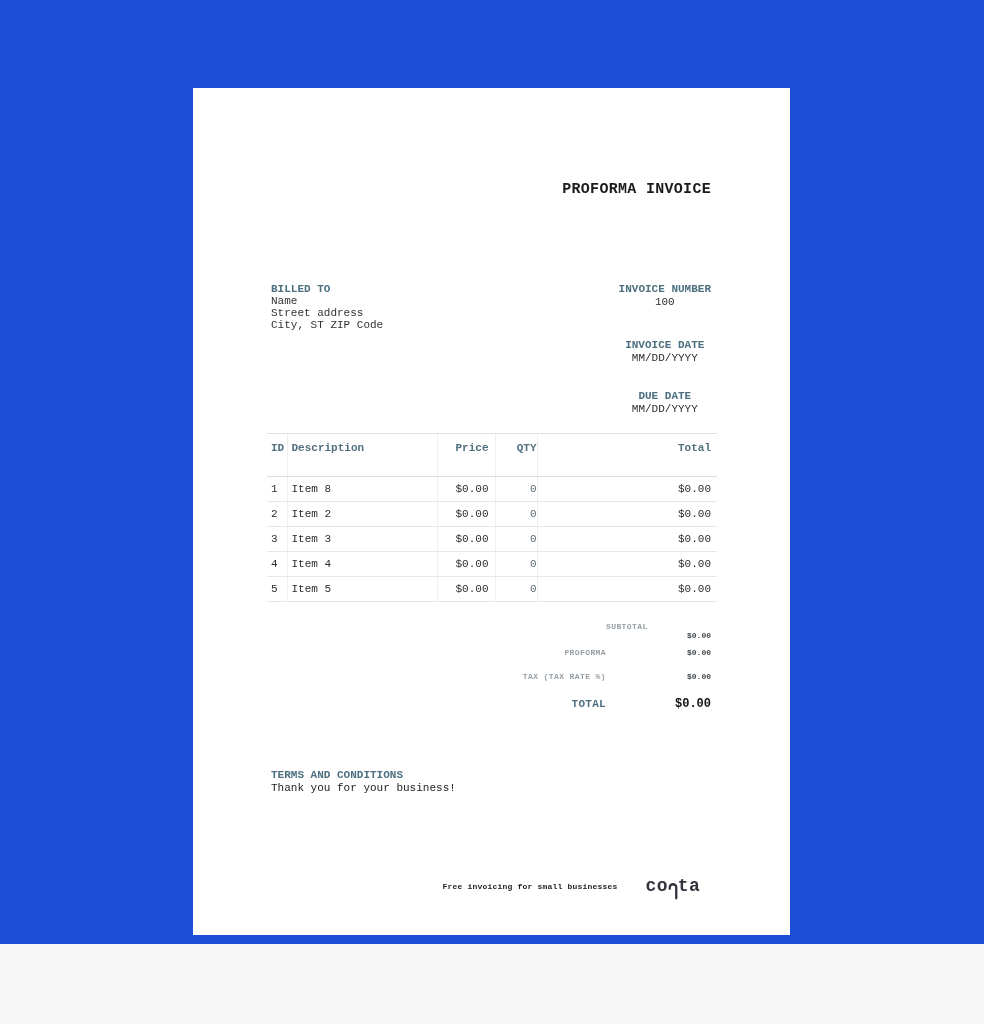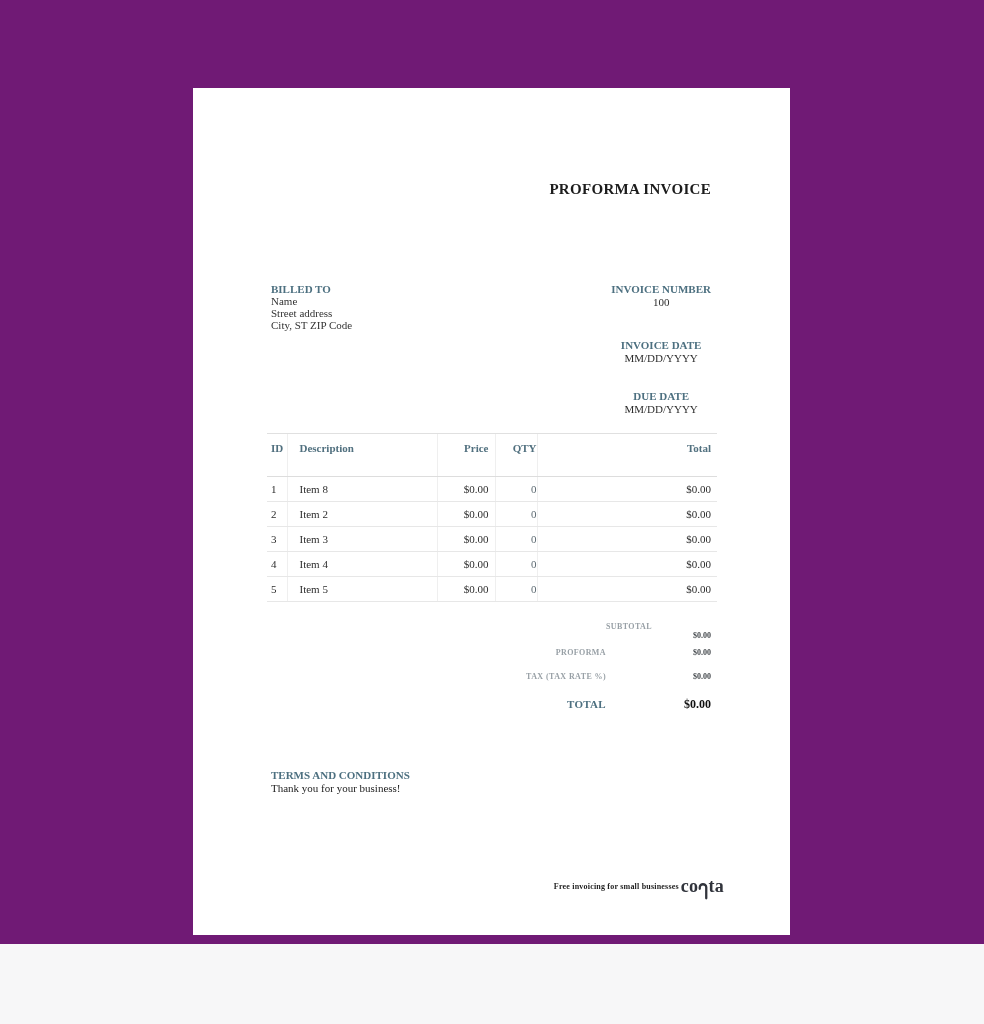--- a/index.html
+++ b/index.html
@@ -1,20 +1,20 @@
 <!DOCTYPE html>
 <html><head>
 <meta charset="utf-8">
 <style>
   * { margin:0; padding:0; box-sizing:border-box; }
   html,body { background:#f7f7f8; }
   .canvas {
     position:relative; width:984px; height:944px;
-    background:#701a75; overflow:hidden;
-    font-family:Liberation Serif, serif;
+    background:#1d4ed8; overflow:hidden;
+    font-family:Liberation Mono, monospace;
     color:#2d2d2d;
   }
   .page {
     position:absolute; left:193px; top:88px;
     width:597px; height:847px; background:#ffffff;
   }
 
   
   .doc-title {
     position:absolute; top:93px; right:79px;
@@ -54,21 +54,21 @@
     color:#51707f; font-weight:bold;
     border-top:1px solid #e0e0e0; border-bottom:1px solid #ddd;
     padding:8px 0 22px 0; vertical-align:top;
   }
   .items-table tbody td {
     height:25px; border-bottom:1px solid #e7e7e7;
     color:#2d2d2d; vertical-align:middle; padding:0;
   }
   .items-table td + td { border-left:1px solid #efefef; }
   .items-table .al { text-align:left; padding-left:4px; }
-  .items-table .desc { padding-left:12px; }
+  .items-table .desc { padding-left:4px; }
   .items-table .ar { text-align:right; padding-right:6px; }
   .items-table .ac { text-align:right; }
   .items-table tbody .qty-val { color:#5d6a72; }
 
   
   .totals-row {
     position:absolute; right:79px; display:flex; align-items:baseline;
   }
   .totals-label {
     font-size:8px; font-weight:bold; color:#98a0a6; letter-spacing:.4px;
@@ -85,22 +85,22 @@
 
   
   .terms-block {
     position:absolute; top:681px; left:78px;
     font-size:11px; line-height:12px; color:#222;
   }
   .terms-block .section-label { display:block; margin-bottom:1px; }
 
   
   .footer-row {
-    position:absolute; top:788px; right:66px;
-    display:flex; align-items:center; gap:2px;justify-content:space-between;
+    position:absolute; top:788px; right:90px;
+    display:flex; align-items:center; gap:28px;justify-content:space-between;
   }
   .footer-tagline { font-size:8px; font-weight:bold; color:#1e1e1e; letter-spacing:.2px; }
   .brand-logo {
     display:flex; align-items:baseline;
     font-size:18px; font-weight:600; color:#31343c; letter-spacing:.3px;
   }
   .brand-glyph { width:10px; height:21px; align-self:center; margin:4px 0 -4px 0; }
 </style>
 </head>
 <body>

